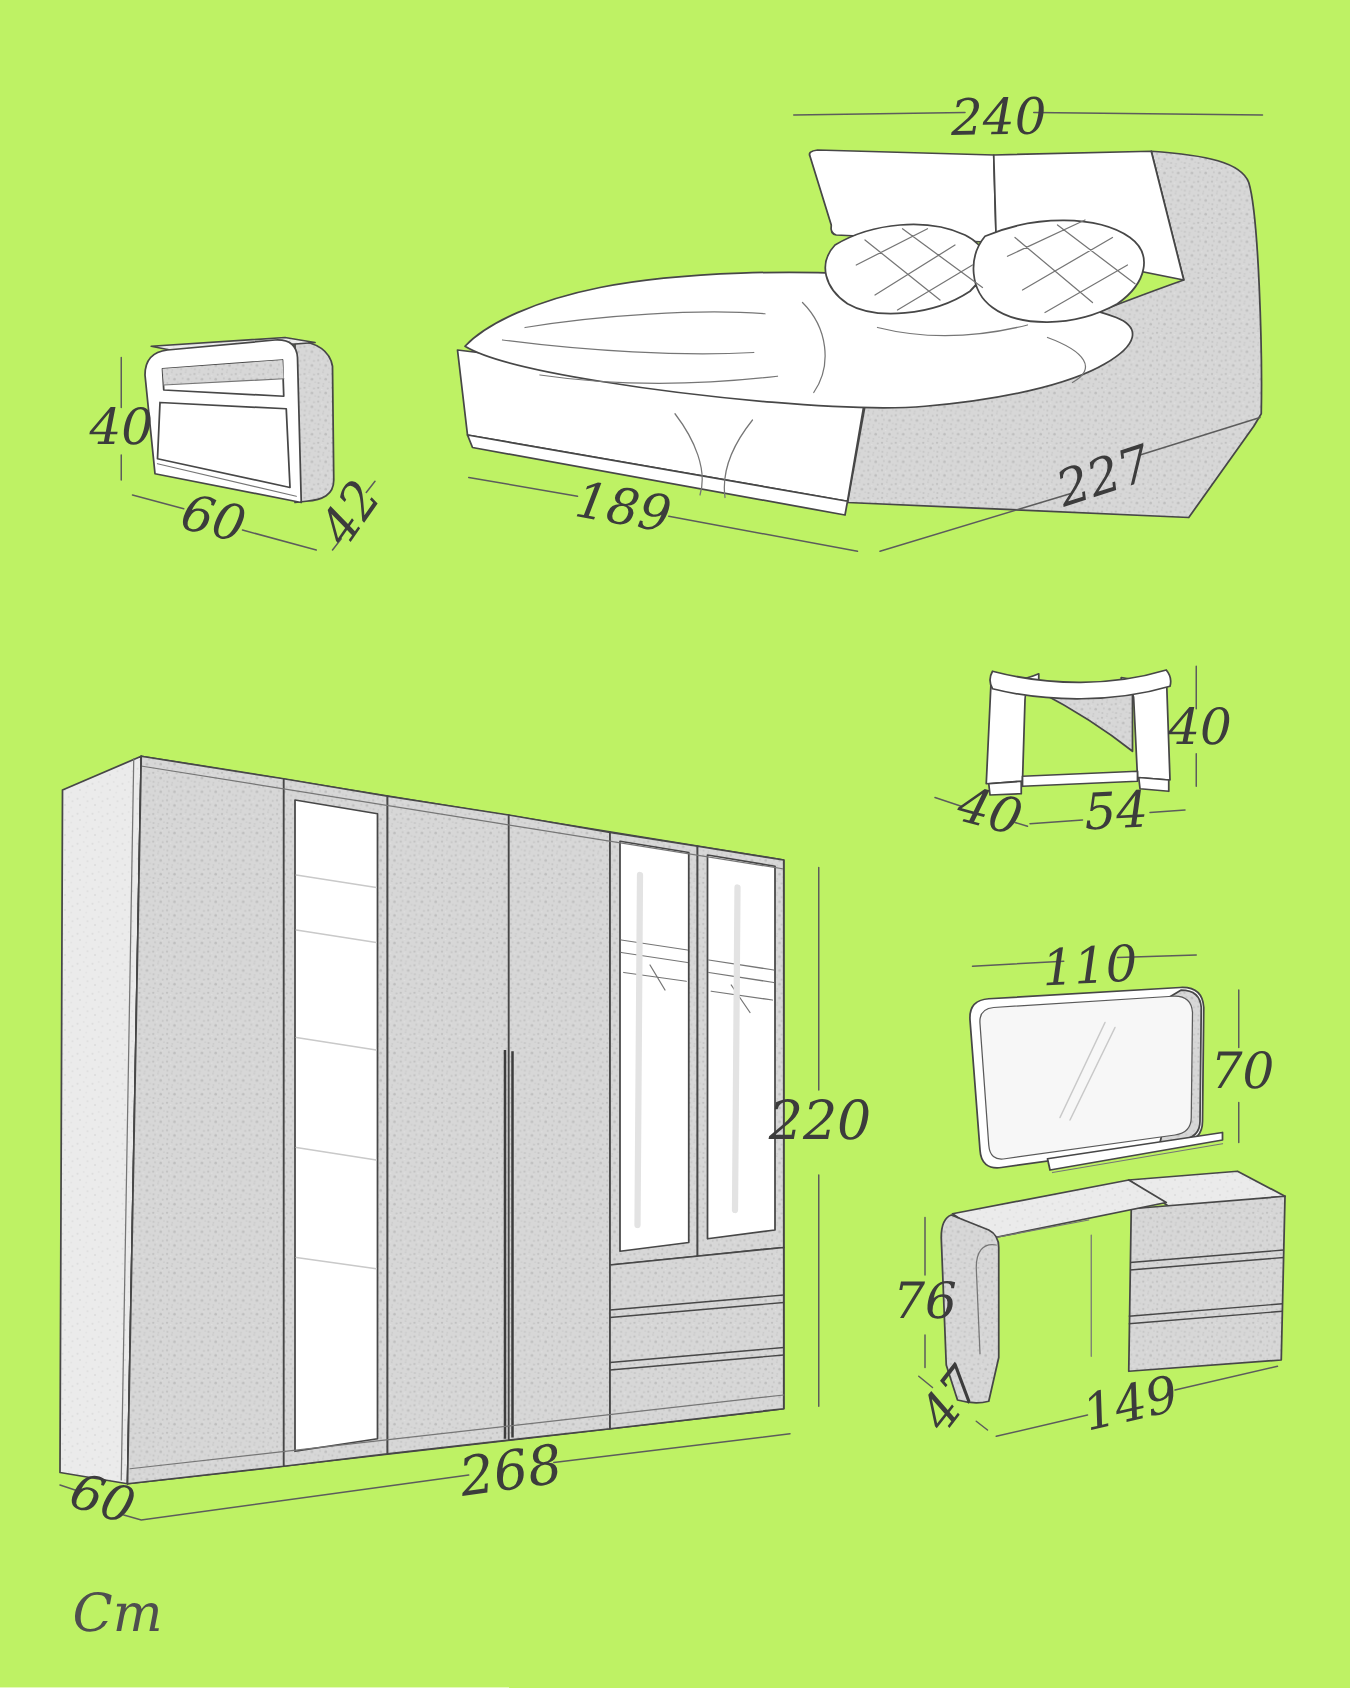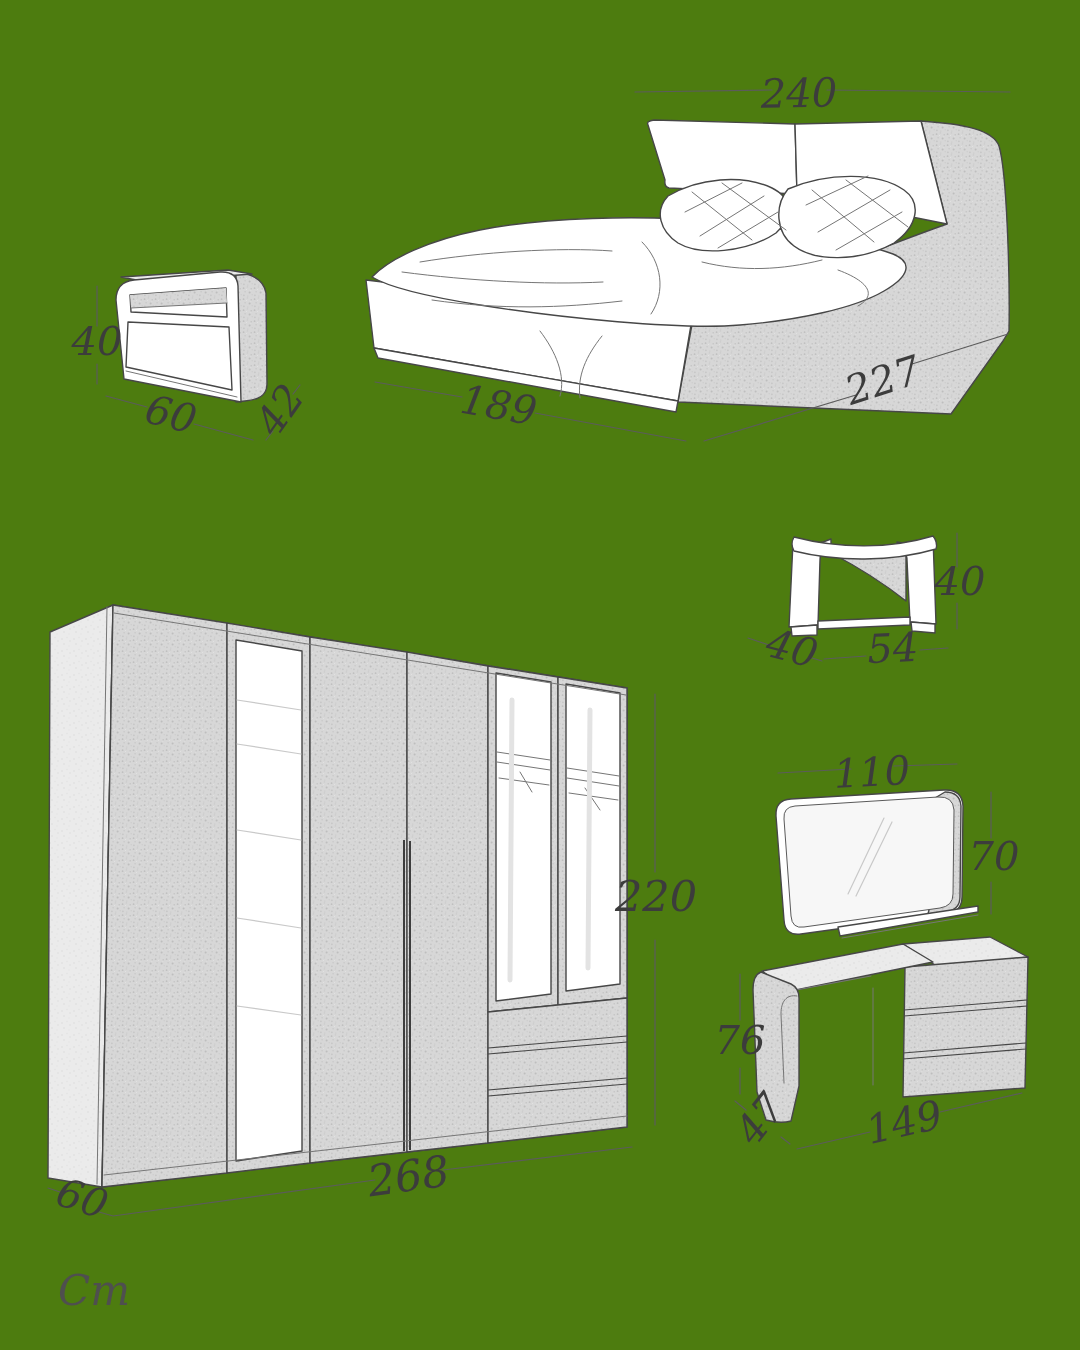--- a/index.html
+++ b/index.html
@@ -1,16 +1,16 @@
 <!DOCTYPE html>
 <html><head>
 <meta charset="utf-8">
 <style>
   html,body{margin:0;padding:0;background:#ffffff;}
-  .canvas{position:relative;width:1080px;height:1350px;background:#4d7c0f;overflow:hidden;text-align:right;}
+  .canvas{position:relative;width:1080px;height:1350px;background:#bef264;overflow:hidden;text-align:right;}
   svg{display:block;width:1080px;height:1350px;}
   .o{fill:#ffffff;stroke:#474747;stroke-width:1.4;stroke-linejoin:round;}
   .tx{stroke:#474747;stroke-width:1.4;stroke-linejoin:round;}
   .txn{stroke:none;}
   .sk{fill:none;stroke:#767676;stroke-width:1;stroke-linecap:round;}
   .skf{fill:none;stroke:#c9c9c9;stroke-width:1.2;stroke-linecap:round;}
   .glr{fill:none;stroke:#e3e3e3;stroke-width:5;stroke-linecap:round;}
   .dl{fill:none;stroke:#5c5c5c;stroke-width:1.2;stroke-linecap:round;}
   .gap{fill:none;stroke:#474747;stroke-width:1.1;}
   .dim{font:italic 40px "DejaVu Serif", serif;fill:#3c3c3c;text-anchor:middle;dominant-baseline:middle;}

